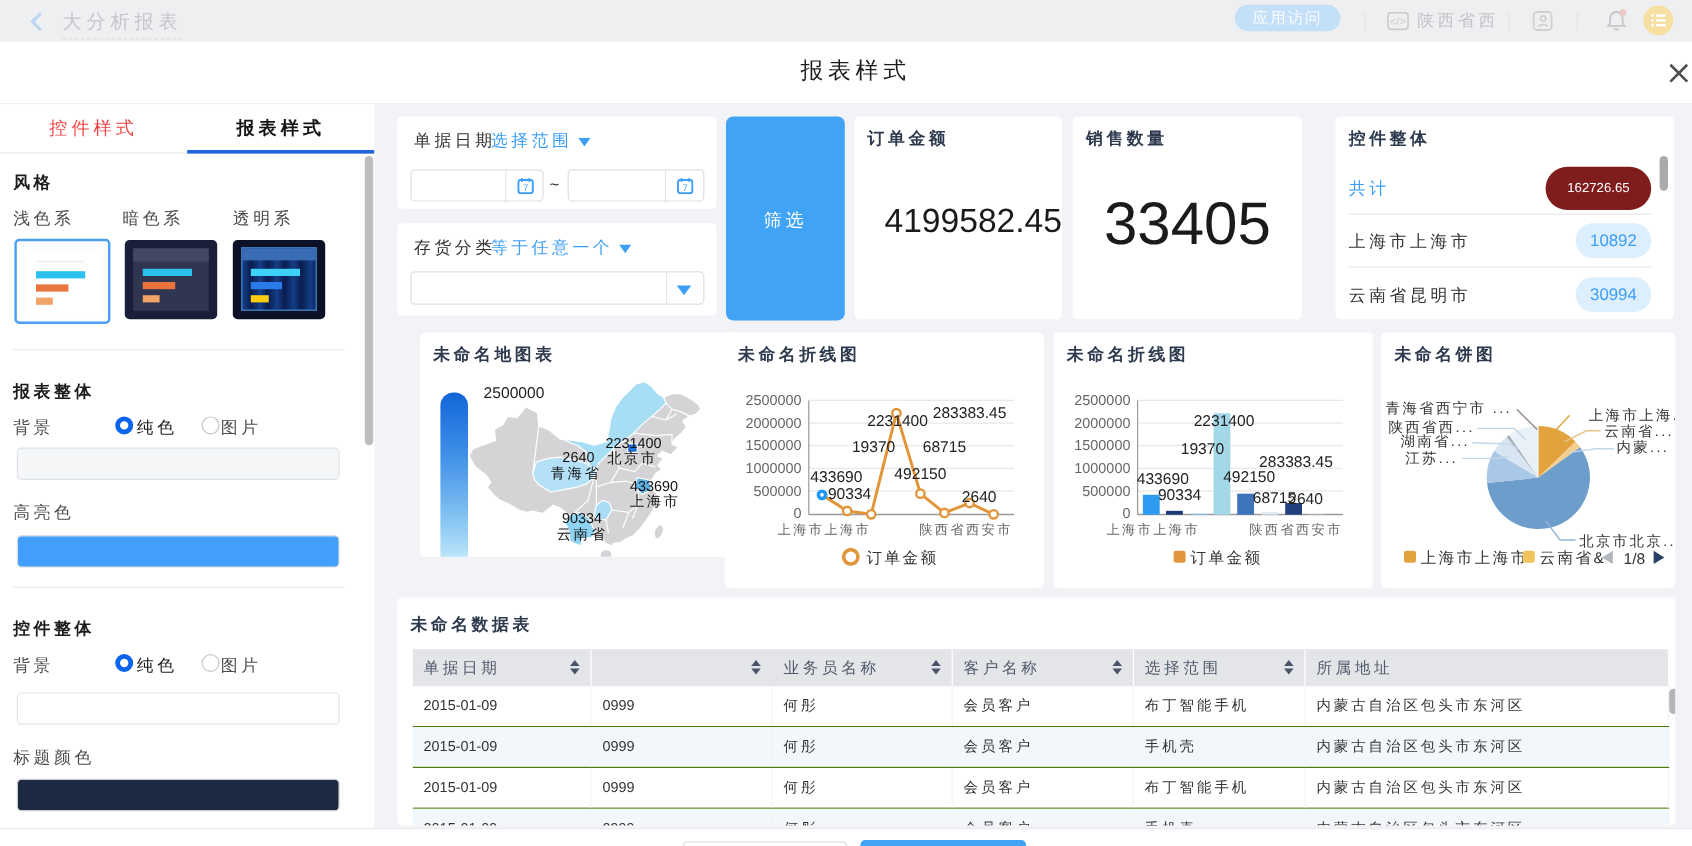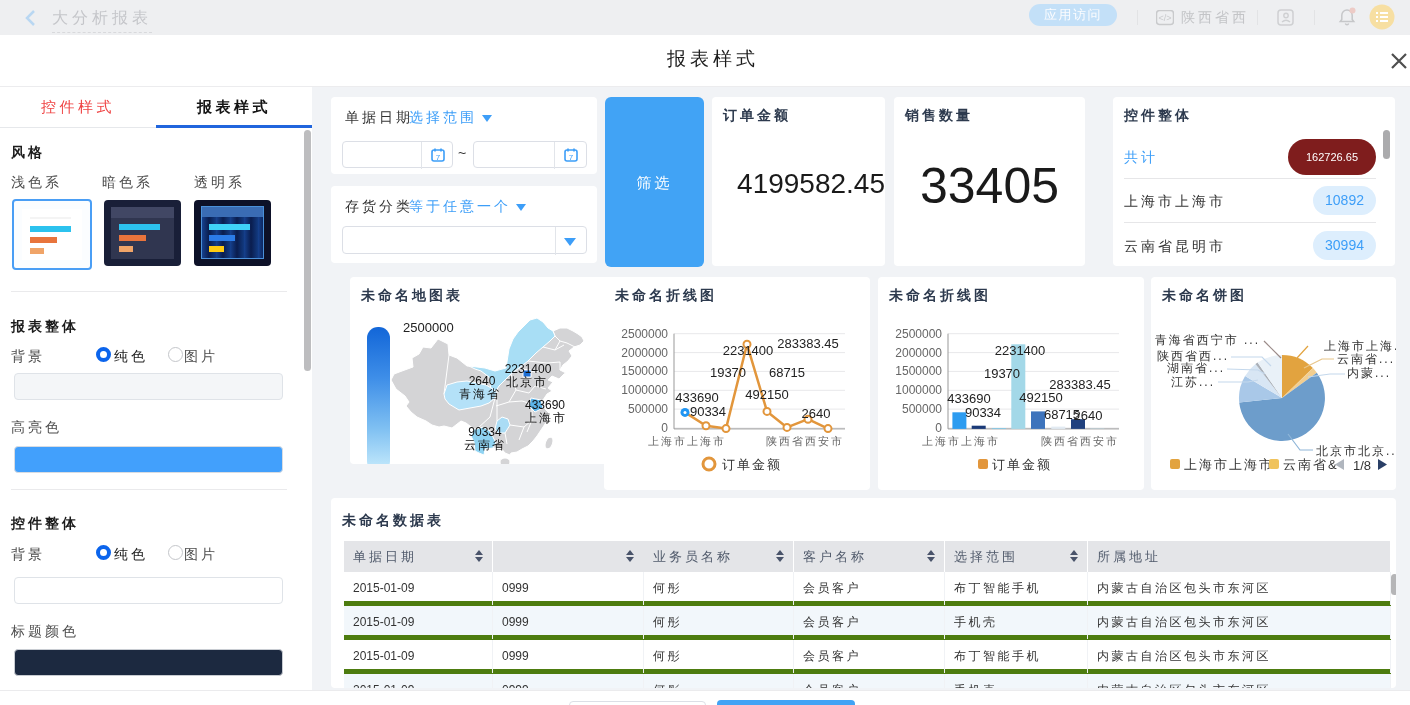--- a/index.html
+++ b/index.html
@@ -38,21 +38,21 @@
 .ctitle { position:absolute; left:11px; top:10px; font-size:14px; font-weight:bold; color:#2d3a4e; letter-spacing:3px; }
 .blue { color:#3d9ef8; }
 .caret { display:inline-block; width:0; height:0; border-left:5px solid transparent; border-right:5px solid transparent; border-top:7px solid #3d9ef8; vertical-align:middle; margin-left:5px; }
 .finput { position:absolute; border:1px solid #dcdfe6; border-radius:4px; background:#fff; }
 .pill { position:absolute; border-radius:15px; font-size:14px; text-align:center; }
 svg { position:absolute; left:0; top:0; }
 .rowline { position:absolute; height:1px; background:#e6e6e8; }
 
 #tbl-head { position:absolute; background:#e4e5e8; }
 .th { position:absolute; top:0; height:31px; line-height:31px; font-size:13px; color:#505a6b; padding-left:9px; border-right:1px solid #fff; letter-spacing:3px; }
-.tr { position:absolute; width:1047px; height:34px; border-bottom:5px solid #4d7c0f; }
+.tr { position:absolute; width:1047px; height:34px; border-bottom:1px solid #4d7c0f; }
 .td { position:absolute; top:0; height:33px; line-height:33px; font-size:12px; color:#333; padding-left:9px; border-right:1px solid #f0f2f5; }
 .tr .td:nth-child(n+3) { letter-spacing:2.5px; }
 .sort { position:absolute; top:9px; width:9px; }
 .sort:before { content:""; position:absolute; left:0; top:0; border-left:4.5px solid transparent; border-right:4.5px solid transparent; border-bottom:5px solid #49536a; }
 .sort:after { content:""; position:absolute; left:0; top:7px; border-left:4.5px solid transparent; border-right:4.5px solid transparent; border-top:5px solid #49536a; }
 </style>
 </head>
 <body>
 
 <div id="topbar">

